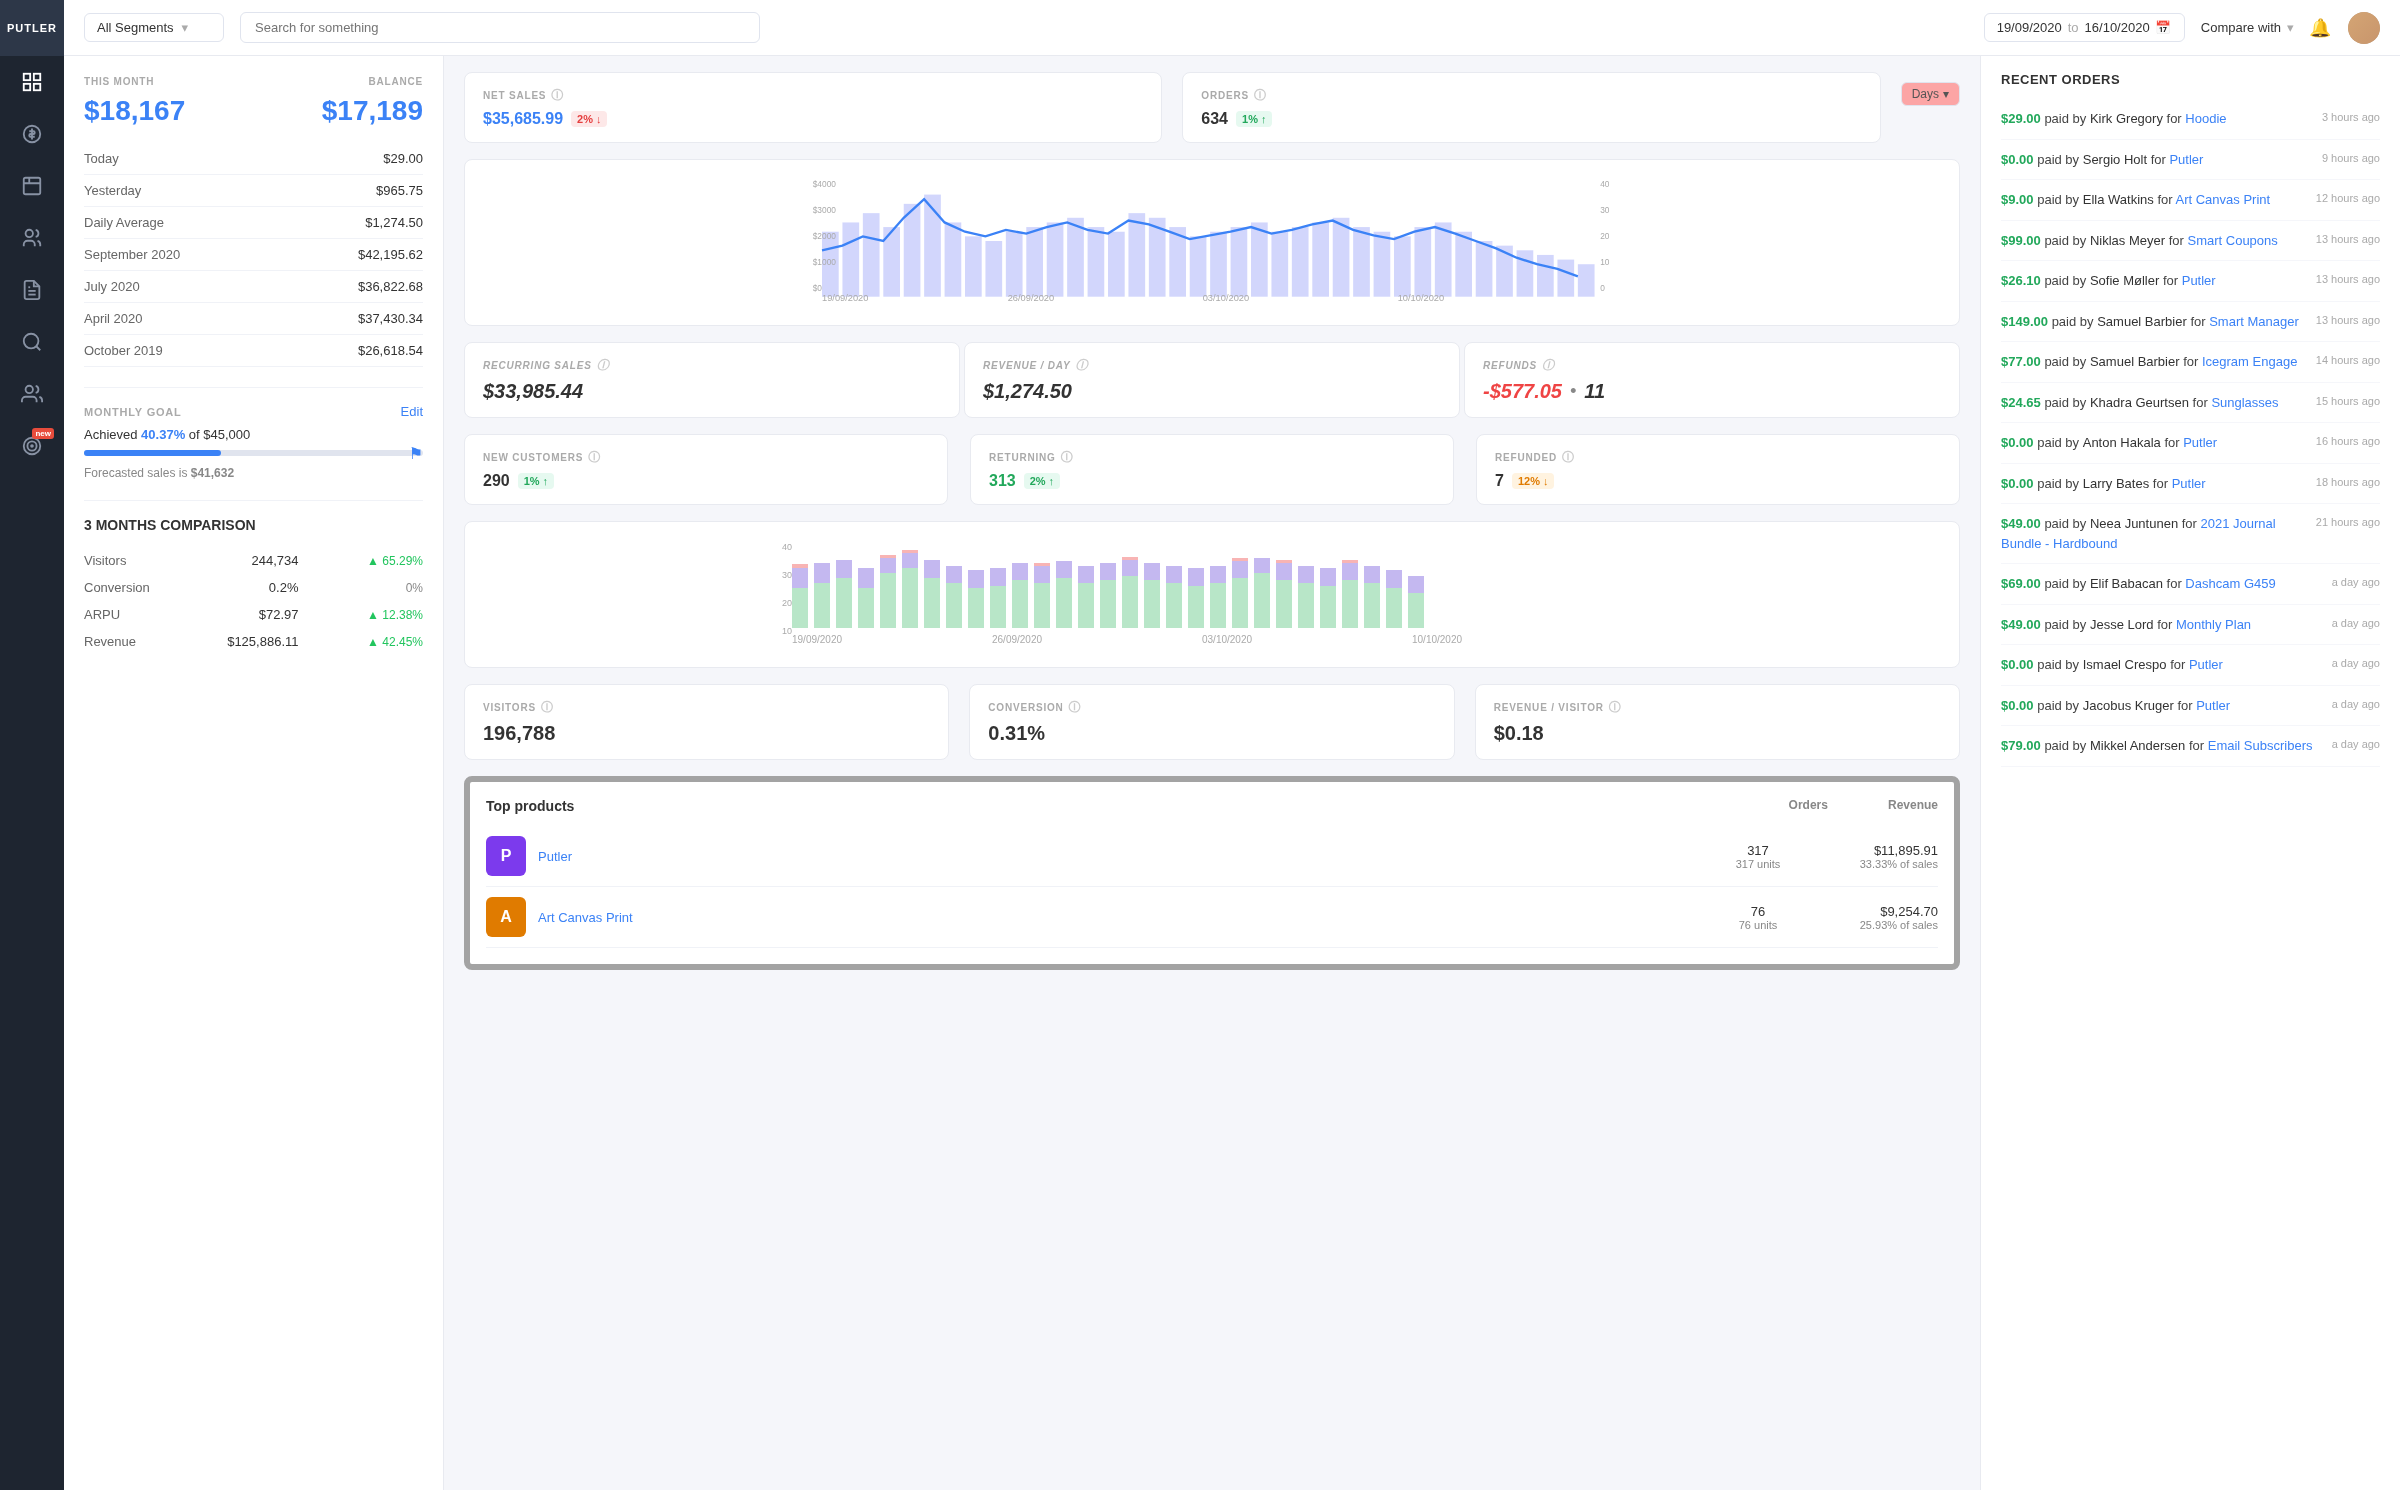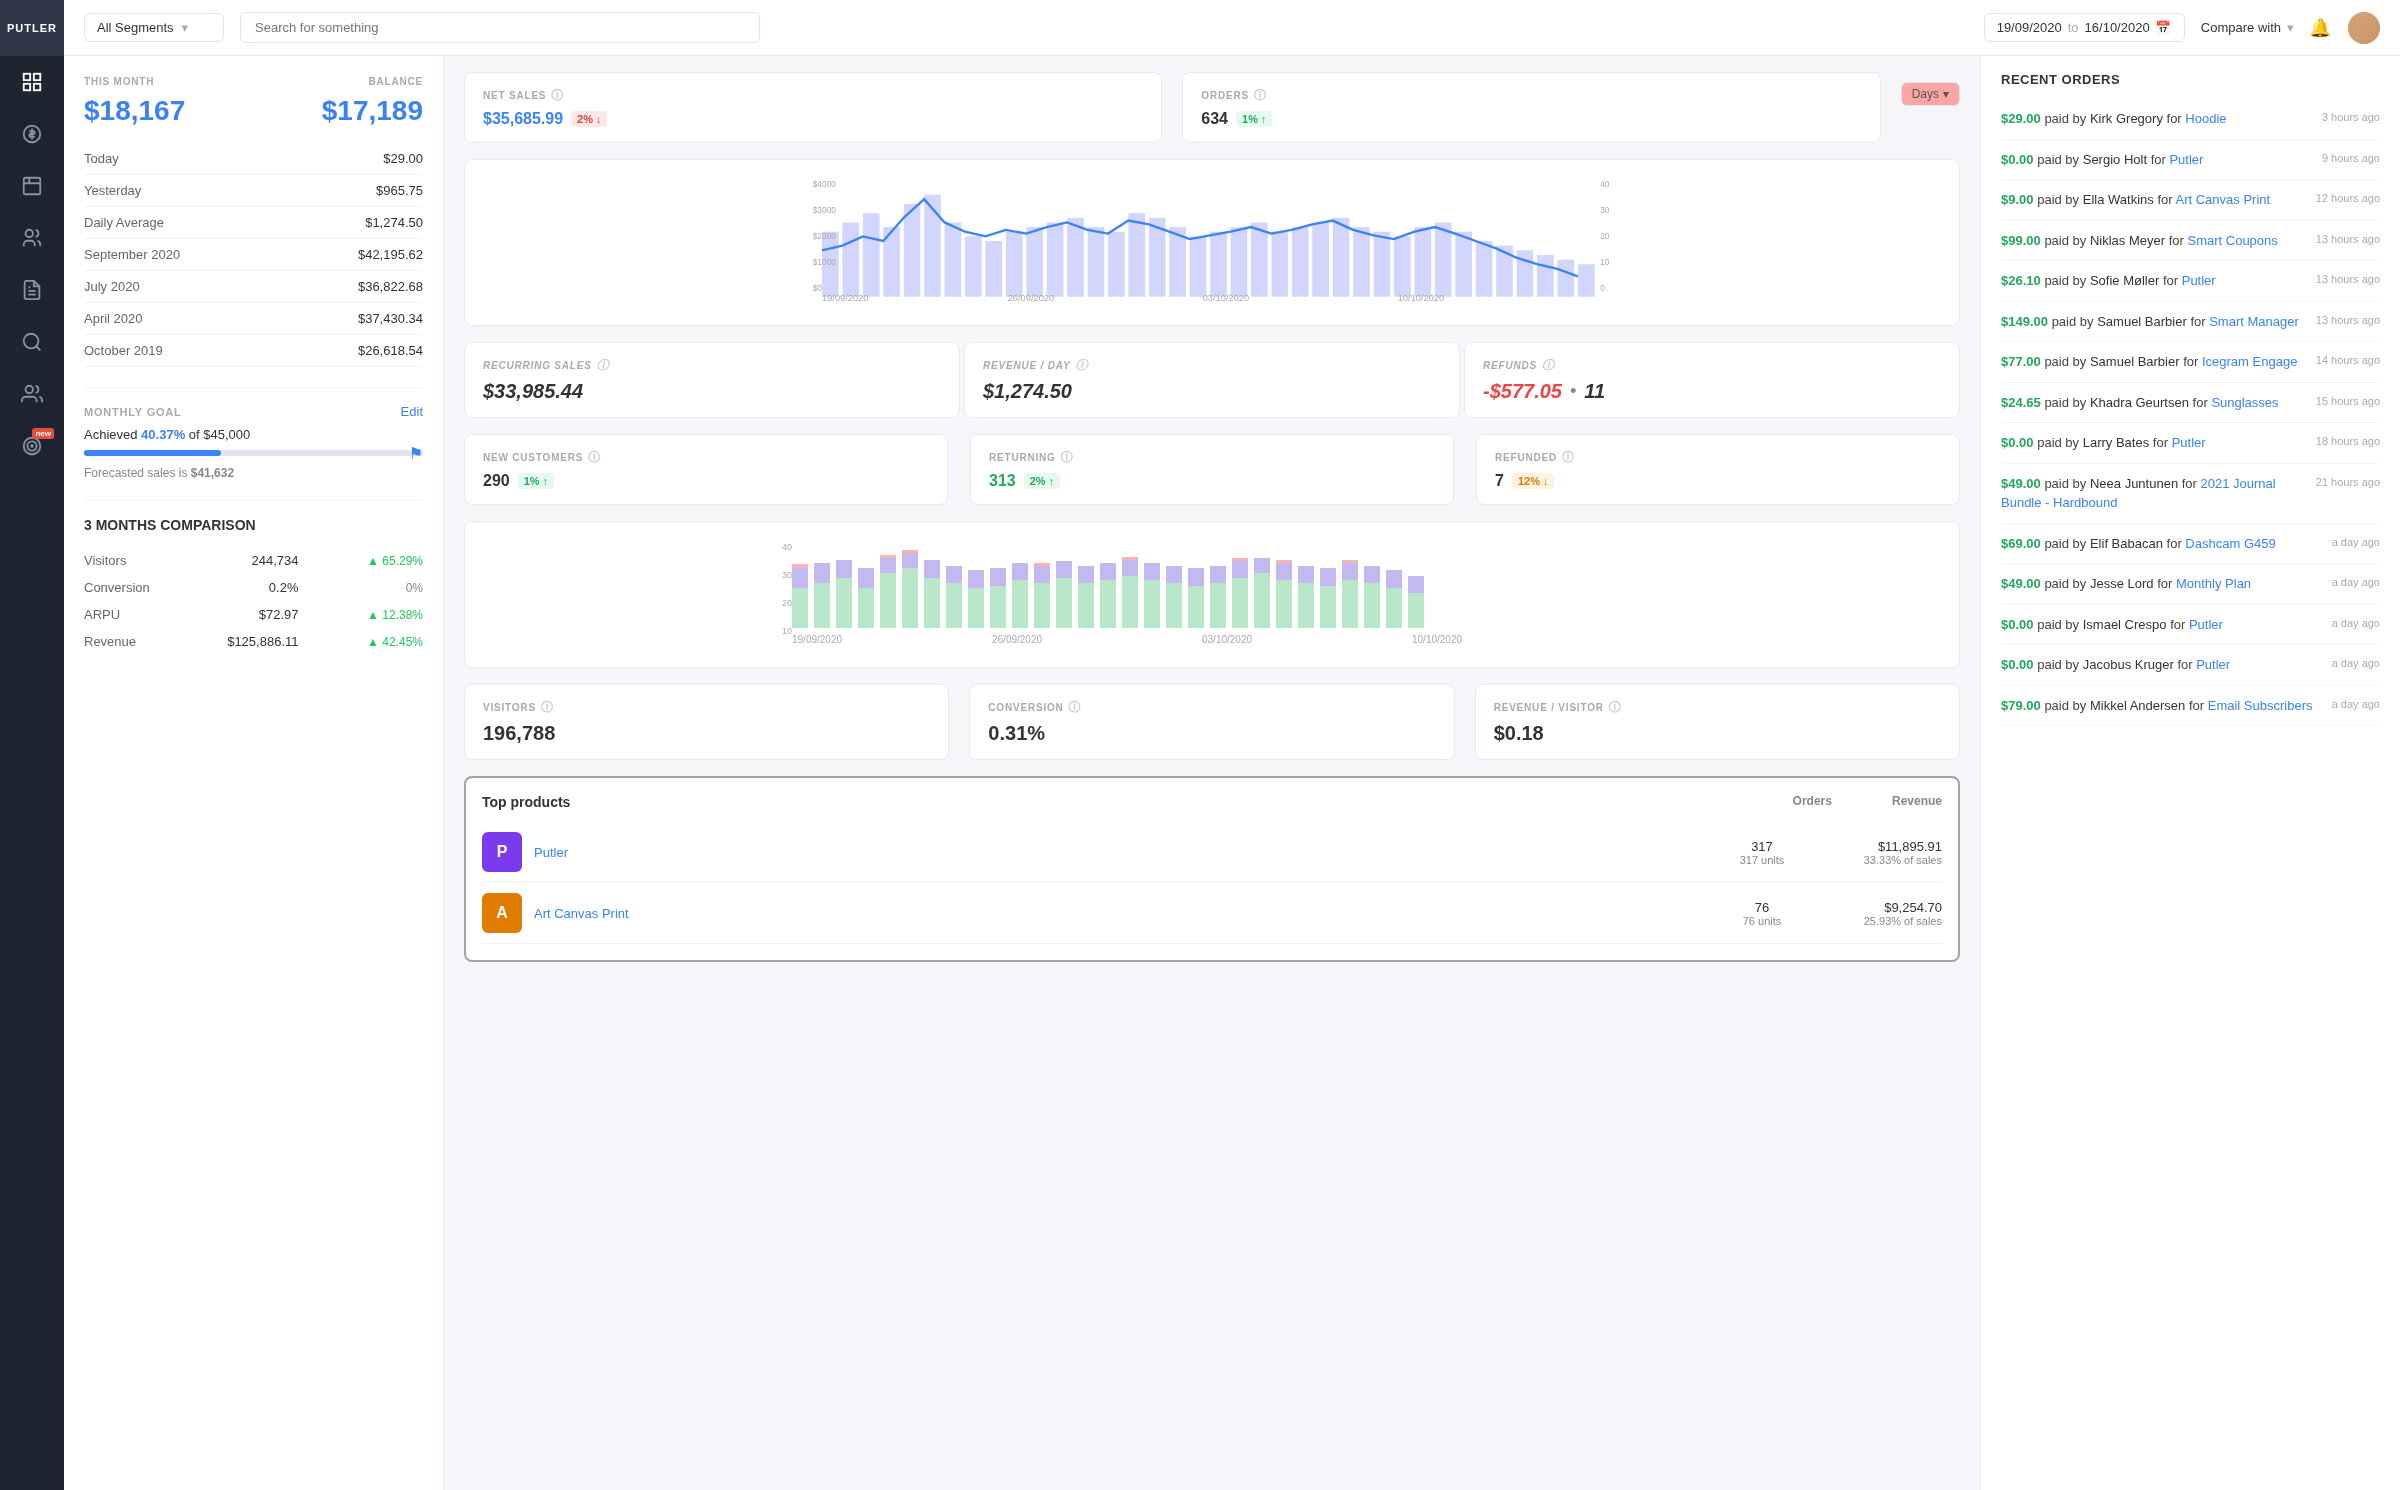--- a/index.html
+++ b/index.html
@@ -93,21 +93,21 @@
     .customer-card { background: white; border-radius: 8px; padding: 14px 18px; flex: 1; border: 1px solid #e8eaf0; }
 
     
     .small-chart-svg { width: 100%; height: 110px; }
 
     
     .visitors-row { display: flex; gap: 20px; margin-bottom: 16px; }
     .visitor-card { background: white; border-radius: 8px; padding: 14px 18px; flex: 1; border: 1px solid #e8eaf0; }
 
     
-    .products-table { background: white; border-radius: 8px; padding: 16px; border: 2px solid #a3a3a3; }
+    .products-table { background: white; border-radius: 8px; padding: 16px; border: 6px solid #a3a3a3; }
     .products-header { display: flex; justify-content: space-between; margin-bottom: 12px; }
     .products-title { font-size: 14px; font-weight: 600; color: #333; }
     .products-col { color: #888; font-size: 12px; font-weight: 600; }
     .product-row { display: flex; align-items: center; padding: 10px 0; border-bottom: 1px solid #f0f2f7; }
     .product-img { width: 40px; height: 40px; border-radius: 6px; margin-right: 12px; flex-shrink: 0; }
     .product-name { flex: 1; font-size: 13px; color: #333; font-weight: 500; }
     .product-orders { width: 120px; text-align: center; }
     .product-orders-main { font-size: 13px; color: #333; }
     .product-orders-sub { font-size: 11px; color: #888; }
     .product-revenue { width: 120px; text-align: right; }
@@ -729,20 +729,30 @@
       <span class="order-customer">Khadra Geurtsen</span>
       <span> for </span>
       <span class="order-product">Sunglasses</span>
     </div>
     <div class="order-time">15 hours ago</div>
   </div>
           <div class="order-row">
     <div class="order-info">
       <span class="order-amount">$0.00</span>
       <span> paid by </span>
+      <span class="order-customer">Anton Hakala</span>
+      <span> for </span>
+      <span class="order-product">Putler</span>
+    </div>
+    <div class="order-time">16 hours ago</div>
+  </div>
+          <div class="order-row">
+    <div class="order-info">
+      <span class="order-amount">$0.00</span>
+      <span> paid by </span>
       <span class="order-customer">Larry Bates</span>
       <span> for </span>
       <span class="order-product">Putler</span>
     </div>
     <div class="order-time">18 hours ago</div>
   </div>
           <div class="order-row">
     <div class="order-info">
       <span class="order-amount">$49.00</span>
       <span> paid by </span>

